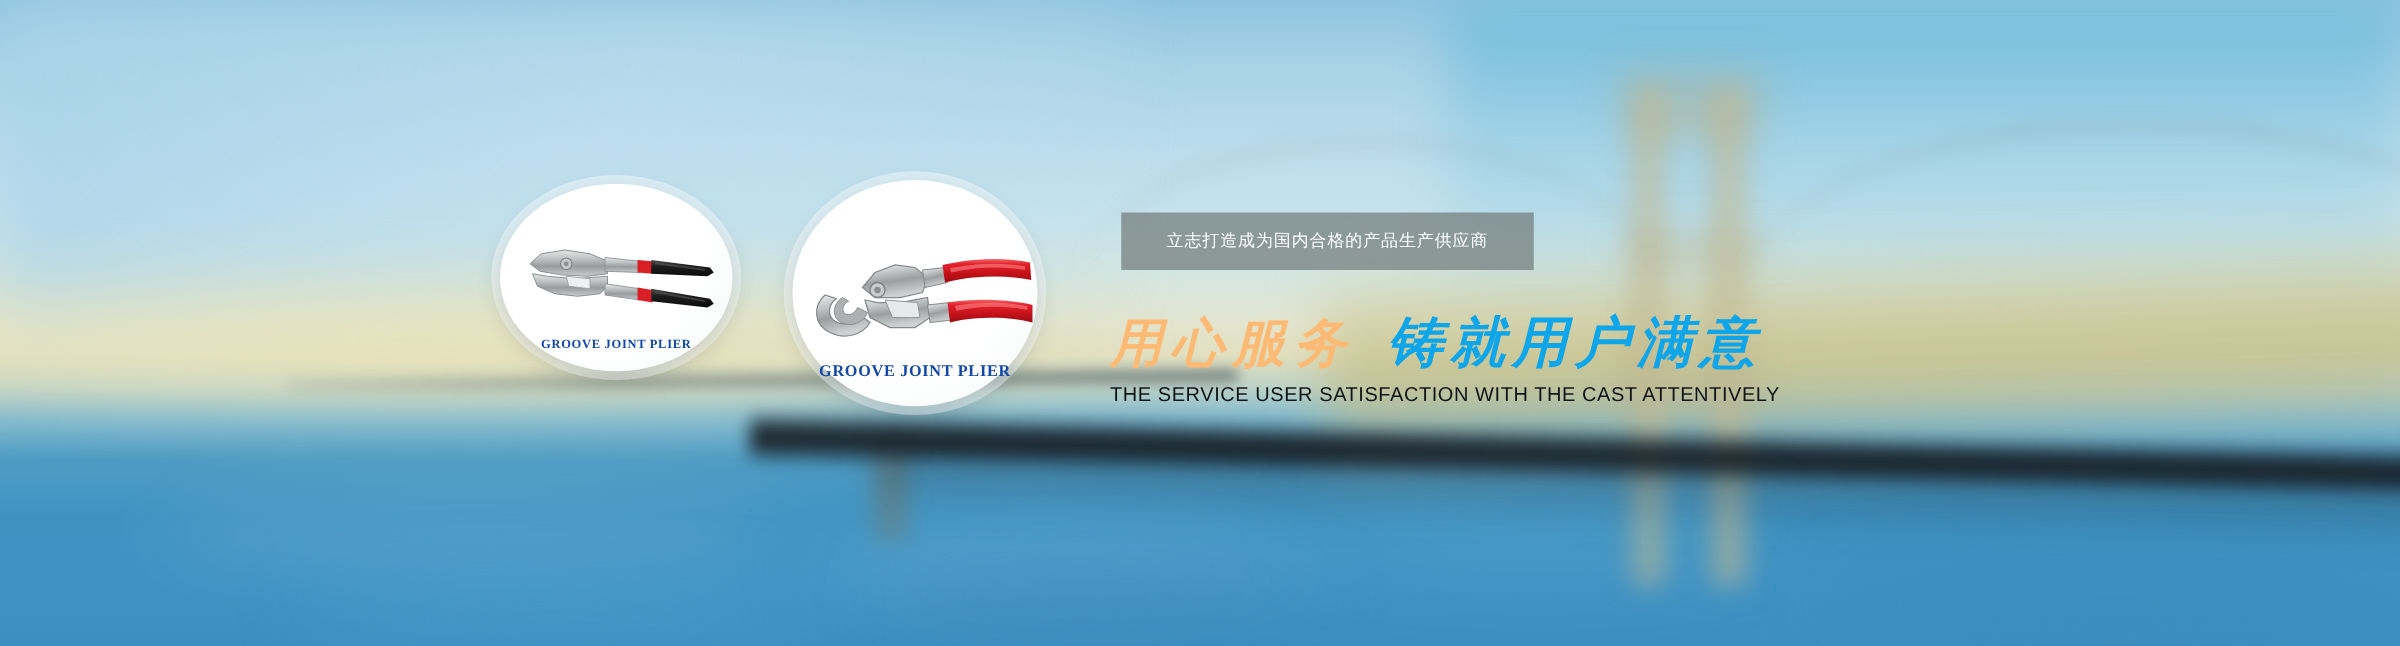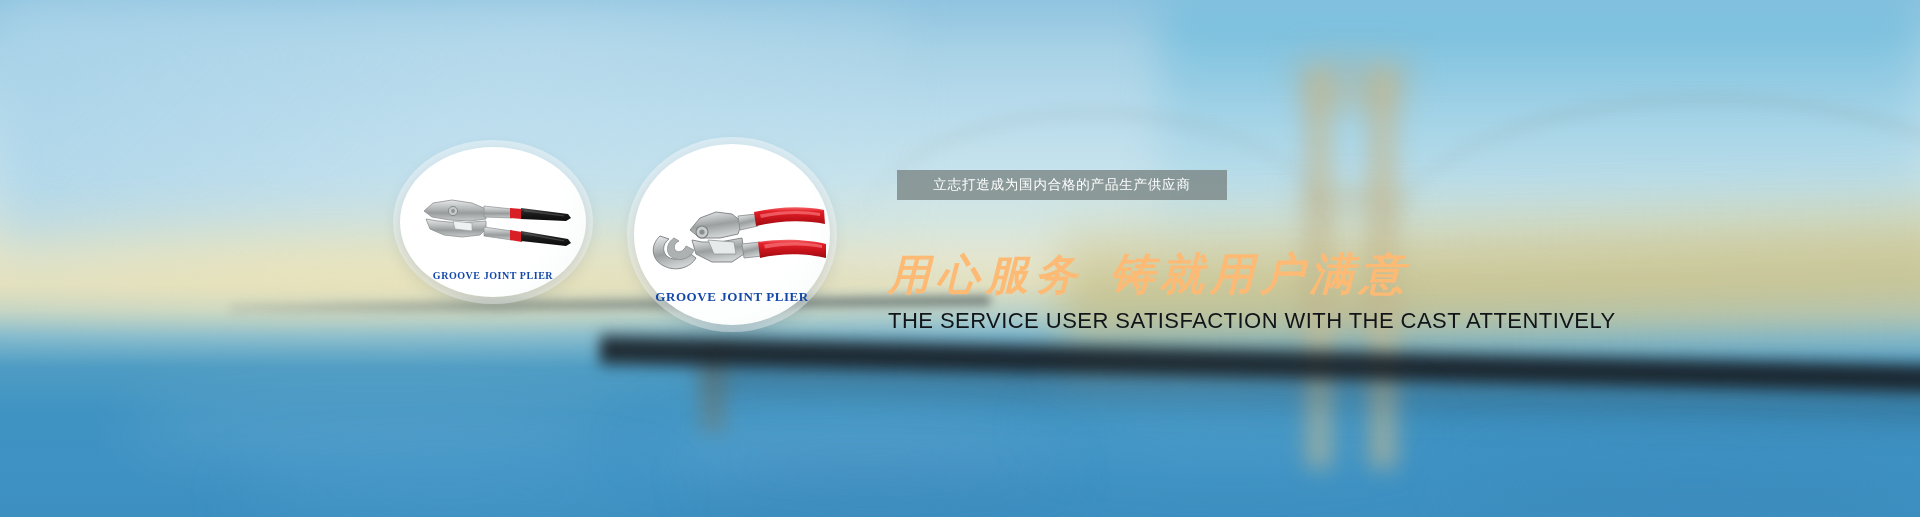--- a/index.html
+++ b/index.html
@@ -160,21 +160,21 @@
   #product-1 { left:400px; top:147px; width:186px; height:150px; }
   #product-1 .caption { bottom:16px; font-size:10px; }
   #product-2 { left:634px; top:144px; width:196px; height:181px; }
   #product-2 .caption { bottom:20px; font-size:13px; }
 
   .plier-svg { position:absolute; inset:0; width:100%; height:100%; }
 
   
   .tagline-box {
     position:absolute; left:897px; top:170px;
-    width:330px; height:30px;
+    width:330px; height:46px;
     background:rgba(123,134,132,.80);
     display:flex; align-items:center; justify-content:center;
   }
   .tagline-box .tagline-text {
     color:#ffffff;
     font-size:13.5px;
     letter-spacing:.8px;
     white-space:nowrap;
     font-family:"DejaVu Sans","Liberation Sans",sans-serif;
   }
@@ -186,33 +186,33 @@
   }
   .headline .hl-red {
     color:#fdba74;
     font-size:42px;
     font-weight:bold;
     letter-spacing:7px;
     font-family:"DejaVu Serif","Liberation Serif",serif;
     font-style:italic;
   }
   .headline .hl-black {
-    color:#fdba74;
+    color:#0ea5e9;
     font-size:44px;
     font-weight:bold;
     letter-spacing:6px;
     margin-left:26px;
     font-family:"DejaVu Serif","Liberation Serif",serif;
     font-style:italic;
   }
 
   .subheadline {
     position:absolute; left:888px; top:308px;
     color:#111418;
-    font-size:22px;
+    font-size:16px;
     letter-spacing:.45px;
     white-space:nowrap;
     font-family:"Liberation Sans","DejaVu Sans",sans-serif;
   }
 </style>
 </head>
 <body>
 
 <div class="banner">
 

